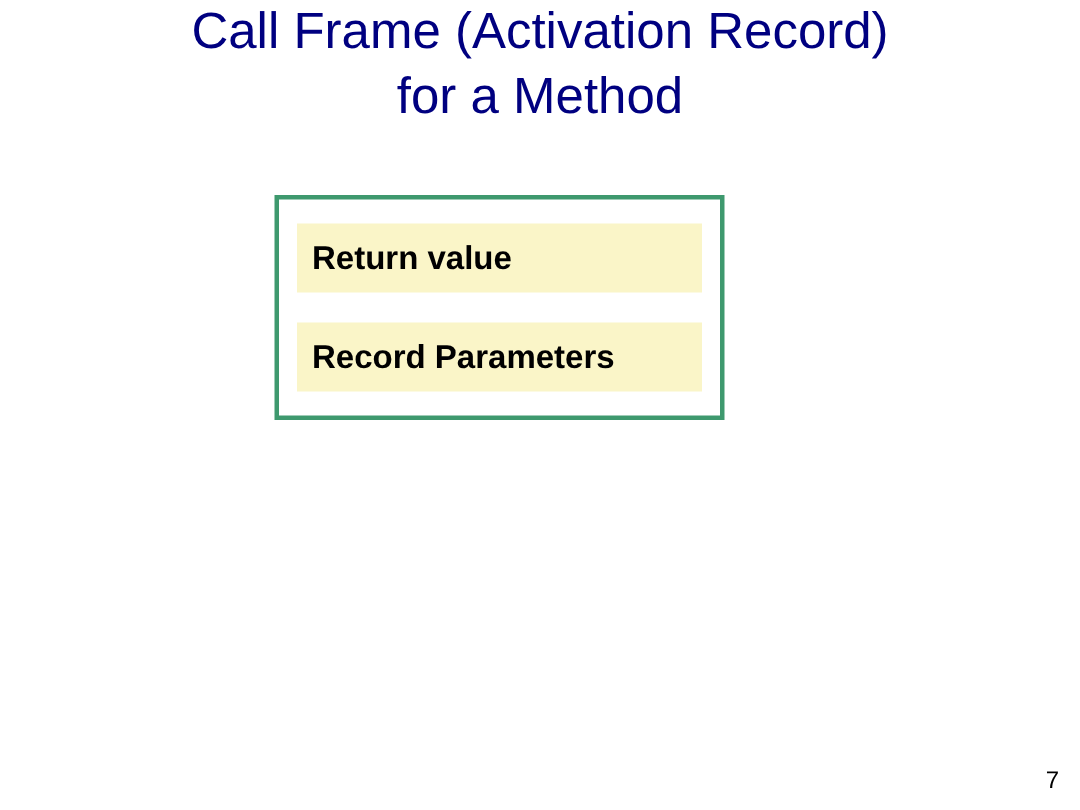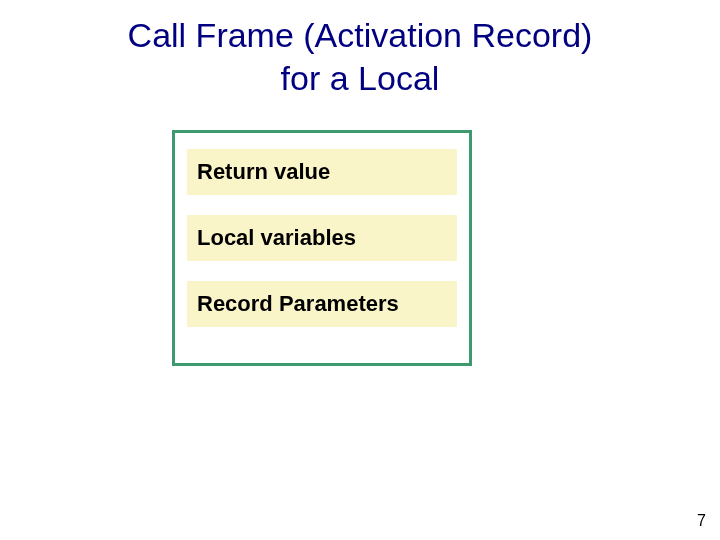--- a/index.html
+++ b/index.html
@@ -9,30 +9,30 @@
     height: 540px;
     background: #ffffff;
     font-family: Arial, Helvetica, sans-serif;
     position: relative;
   }
   .title {
     color: #000080;
     font-size: 34px;
     text-align: center;
     line-height: 1.25;
-    padding-top: 14px;
+    padding-top: 0;
     font-weight: normal;
   }
   .frame-box {
     position: absolute;
-    left: 172px;
+    left: 183px;
     top: 130px;
     width: 300px;
     border: 3px solid #3e996e;
-    padding: 16px 12px 36px 12px;
+    padding: 16px 12px 16px 12px;
     box-sizing: border-box;
   }
   .slot {
     background: #faf5c8;
     color: #000000;
     font-weight: bold;
     font-size: 22px;
     padding: 10px 10px;
     margin-bottom: 20px;
   }
@@ -45,22 +45,21 @@
     bottom: 10px;
     font-size: 16px;
     color: #000;
   }
 </style>
 </head>
 <body>
 
 <div class="title">
   <span>Call Frame (Activation Record)</span><br>
-  <span>for a Local</span>
+  <span>for a Method</span>
 </div>
 
 <div class="frame-box">
   <div class="slot">Return value</div>
-  <div class="slot">Local variables</div>
   <div class="slot">Record Parameters</div>
 </div>
 
 <div class="page-num">7</div>
 
 </body></html>

